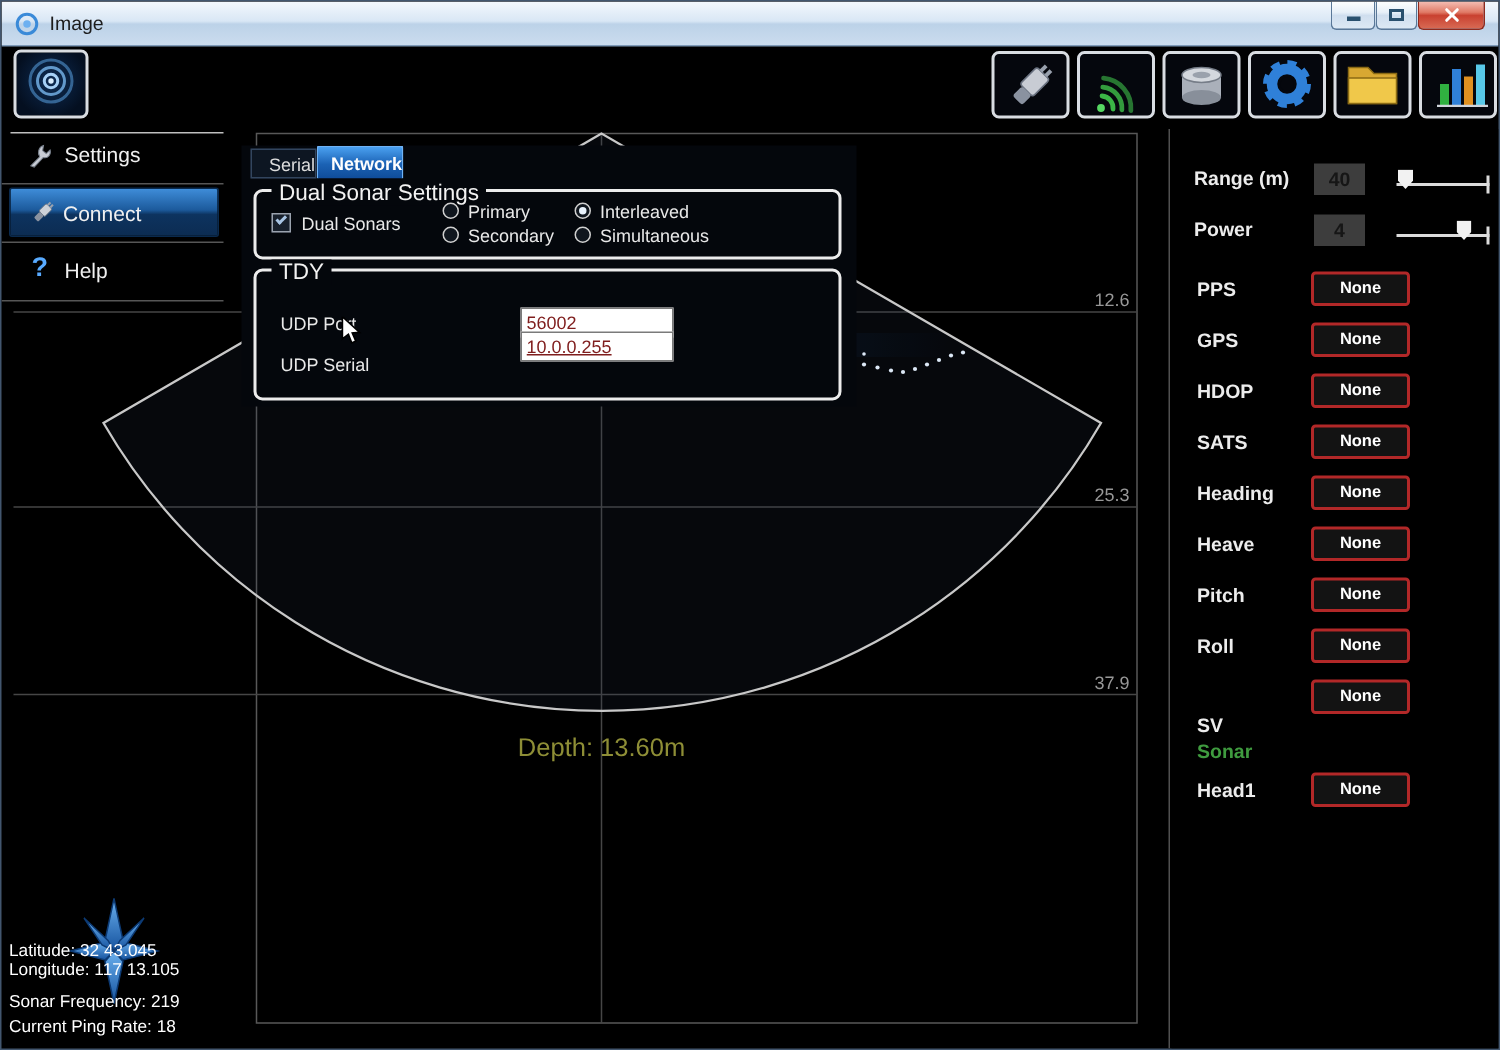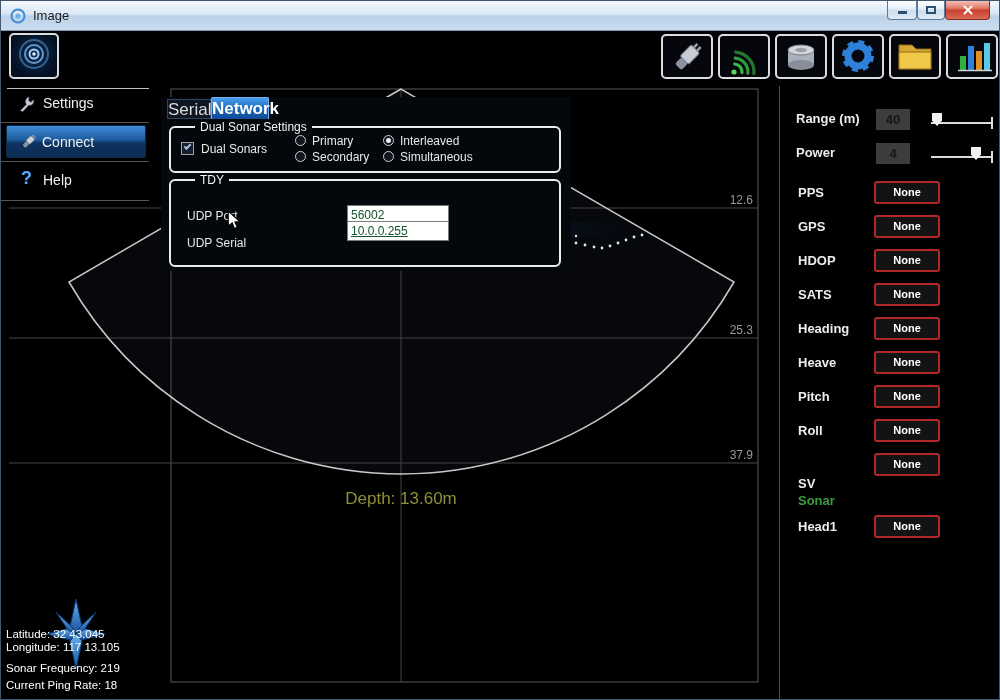--- a/index.html
+++ b/index.html
@@ -31,31 +31,31 @@
 
   
   .side-label{color:#f0f0f0;font-size:14px}
   .connect-row{position:absolute;left:5px;top:124px;width:140px;height:33px;border-radius:2px;
     background:linear-gradient(180deg,#3e8cd8 0%,#1c5a9c 45%,#0d335f 55%,#0c2c52 100%);
     border:1px solid #0a2a4e;z-index:4}
   .sep{position:absolute;height:1px;background:#565656;z-index:3}
 
   
   .panel{position:absolute;left:160px;top:96px;width:410px;height:174px;background:#04070c;z-index:7}
-  .tab{position:absolute;font-size:17px;text-align:center;cursor:default}
+  .tab{position:absolute;font-size:12px;text-align:right;cursor:default}
   .tab-serial{left:6px;top:2px;width:44px;height:20px;line-height:20px;background:#0d1622;
     border:1px solid #32455e;color:#dcdcdc}
   .tab-network{left:50px;top:0;width:58px;height:22px;line-height:22px;
     background:linear-gradient(180deg,#4aa0f0,#1b62b4 55%,#0f4c9a);color:#fff;font-weight:bold;
     border:1px solid #6fb2f4;border-bottom:none;border-radius:2px 2px 0 0}
   .groupbox{position:absolute;border:2px solid #ececec;border-radius:6px}
-  .legend{position:absolute;top:-8px;left:24px;background:#04070c;padding:0 5px;font-size:12px;color:#f2f2f2;white-space:nowrap}
+  .legend{position:absolute;top:-8px;left:10px;background:#04070c;padding:0 5px;font-size:15px;color:#f2f2f2;white-space:nowrap}
   .plabel{position:absolute;color:#e8e8e8;font-size:12px;white-space:nowrap}
   .txt{position:absolute;width:102px;height:20px;background:#fff;border:1px solid #7a7a7a;
-    font-family:"Liberation Sans",sans-serif;font-size:12px;color:#14532d;padding:0 3px}
+    font-family:"Liberation Sans",sans-serif;font-size:12px;color:#7f1d1d;padding:0 3px}
   .checkbox{position:absolute;width:13px;height:13px;background:#18202c;border:1px solid #9aa2ae}
   .tick{position:absolute;left:2px;top:1px;width:7px;height:4px;border-left:2px solid #a8c4e4;
     border-bottom:2px solid #a8c4e4;transform:rotate(-45deg);visibility:hidden}
   .checkbox.on .tick{visibility:visible}
   .radio{position:absolute;width:11px;height:11px;border:1px solid #cfcfcf;border-radius:50%;background:#10161e}
   .radio .dot{position:absolute;left:2px;top:2px;width:5px;height:5px;border-radius:50%;
     background:#e8f2fc;display:none}
   .radio.on .dot{display:block}
 
   

